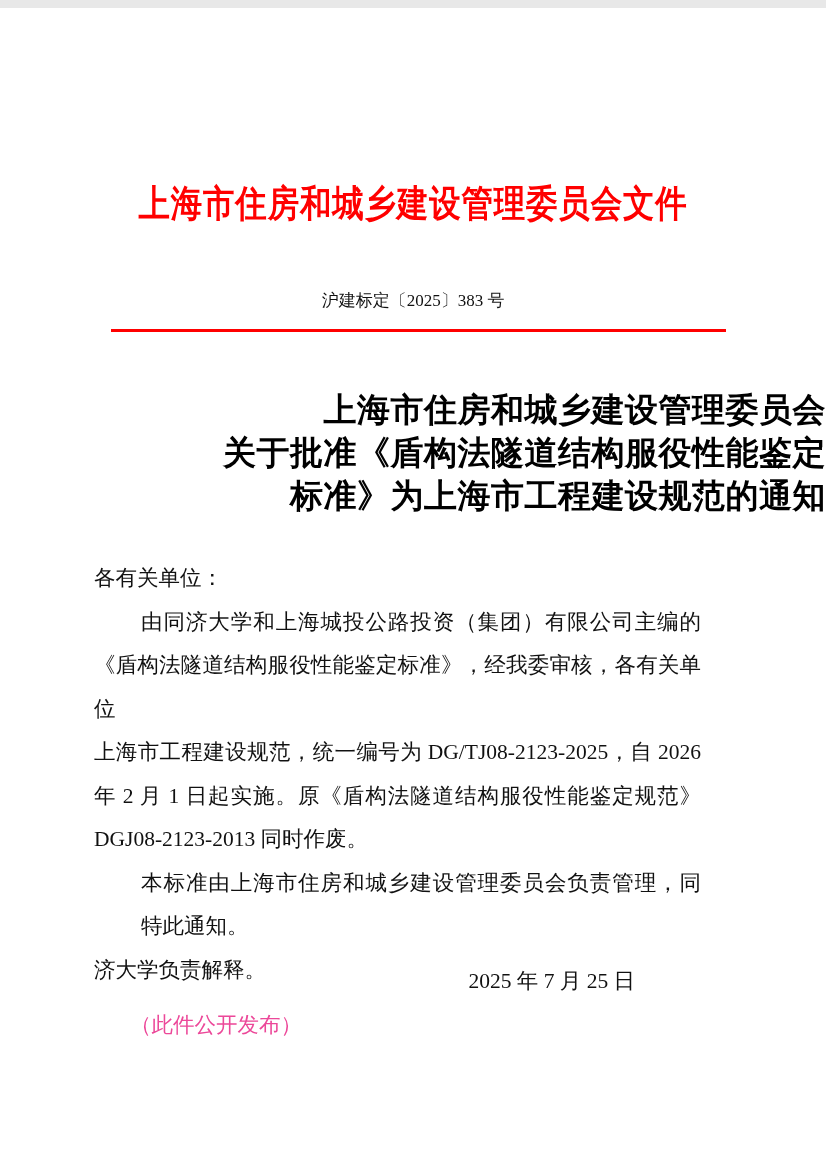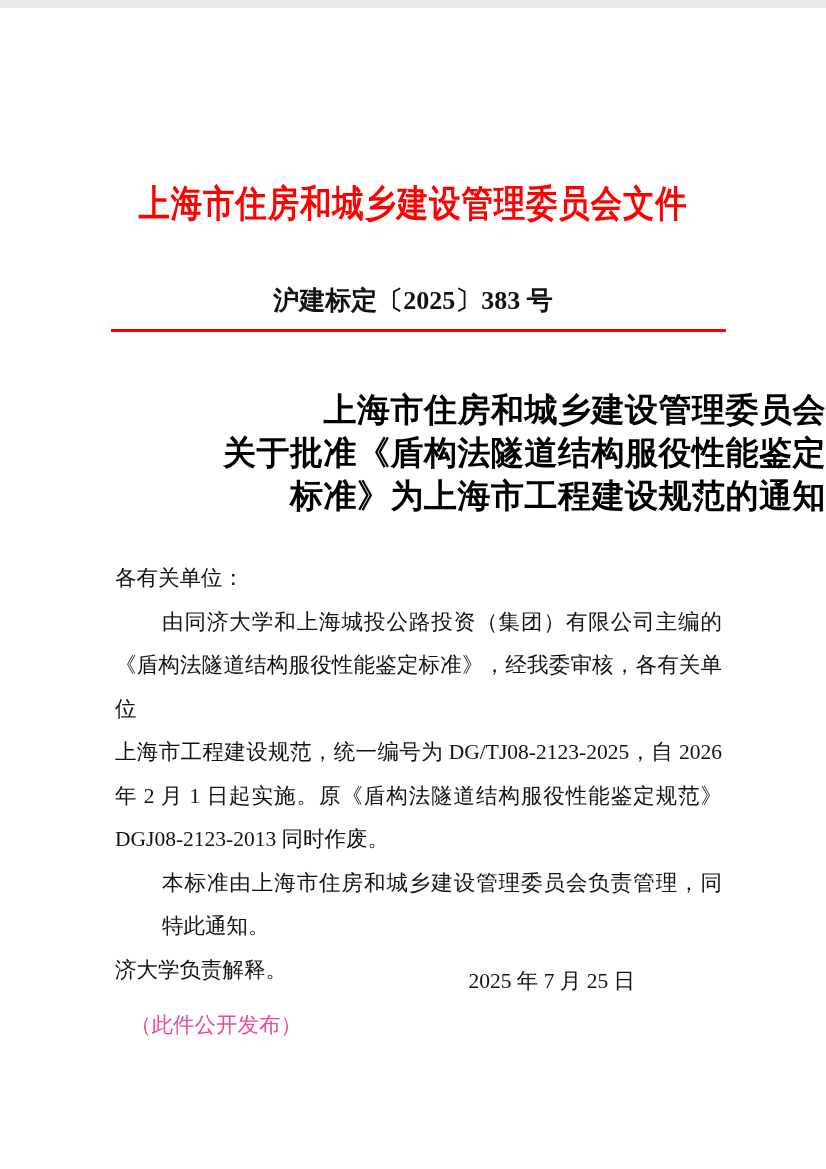--- a/index.html
+++ b/index.html
@@ -28,24 +28,23 @@
     transform-origin: 50% 50%;
     white-space: nowrap;
     letter-spacing: 1px;
   }
   .doc-number {
     position: absolute;
     top: 278px;
     left: 0;
     width: 826px;
     text-align: center;
-    font-size: 26px;
+    font-size: 17px;
     line-height: 30px;
     color: #111111;
-    font-weight: bold;
   }
   .red-line {
     position: absolute;
     top: 321px;
     left: 111px;
     width: 615px;
     height: 3px;
     background: #ff0000;
   }
   .notice-title {
@@ -56,21 +55,21 @@
     text-align: right;
     font-size: 33px;
     font-weight: bold;
     line-height: 43px;
     color: #000000;
     letter-spacing: 0.5px;
   }
   .body-block {
     position: absolute;
     top: 549px;
-    left: 115px;
+    left: 94px;
     width: 607px;
     font-size: 21.5px;
     line-height: 43.5px;
     color: #111111;
   }
   .line { width: 100%; }
   .indent { text-indent: 47px; }
   .stretch {
     text-align: justify;
     text-align-last: justify;

